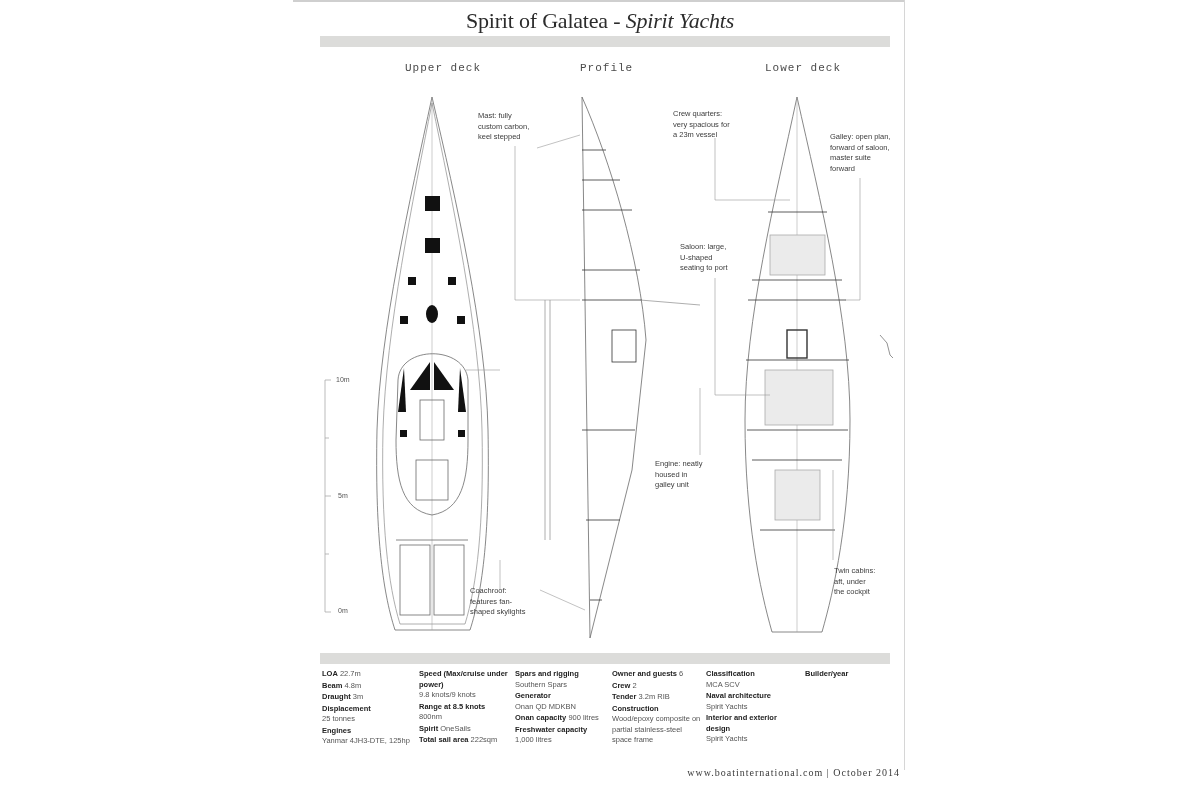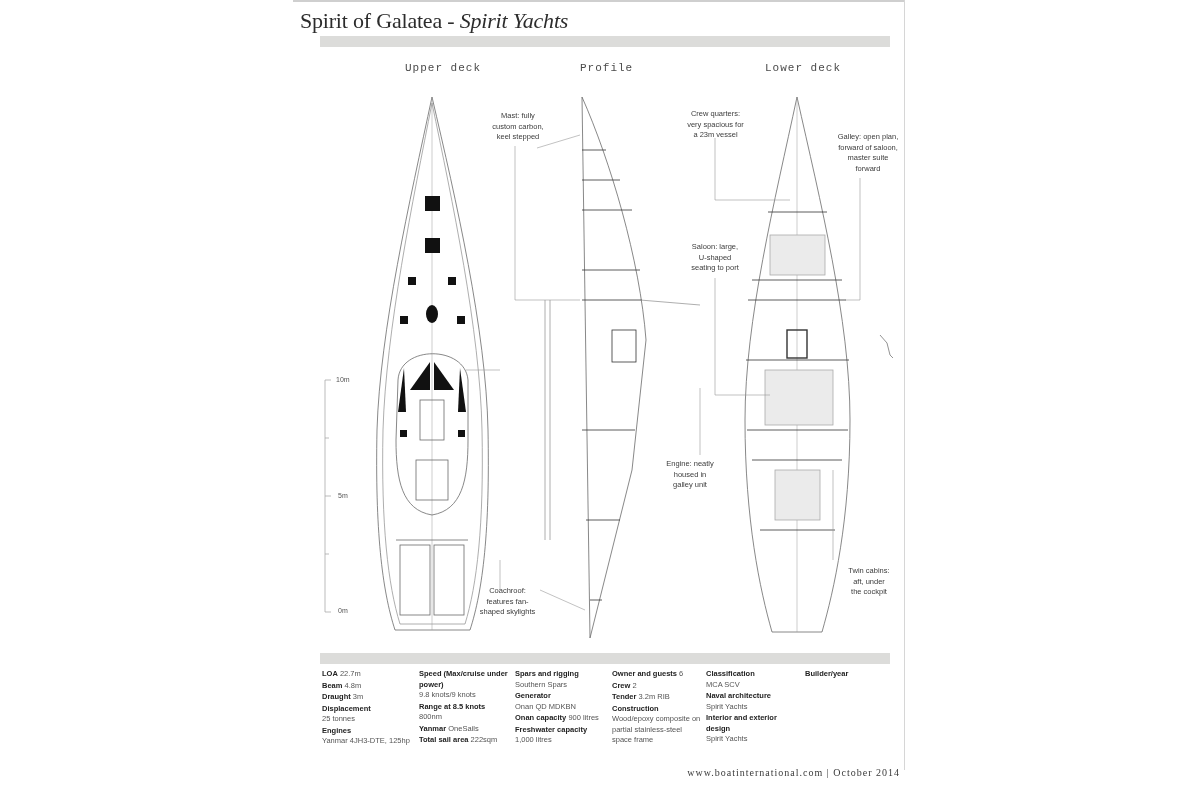--- a/index.html
+++ b/index.html
@@ -3,34 +3,34 @@
 <meta charset="utf-8">
 <style>
   html, body { margin: 0; padding: 0; }
   body {
     width: 1200px; height: 800px; background: #ffffff; position: relative; overflow: hidden;
     font-family: "Liberation Sans", sans-serif; color: #3a3a3a;
   }
   .page-edge-top { position: absolute; left: 293px; top: 0; width: 612px; height: 2px; background: #cfcfcf; }
   .page-edge-right { position: absolute; left: 904px; top: 0; width: 1px; height: 770px; background: #d6d6d6; }
   .title {
-    position: absolute; left: 300px; top: 8px; width: 600px; text-align: left;
+    position: absolute; left: 300px; top: 8px; width: 600px; text-align: center;
     font-family: "Liberation Serif", serif; font-size: 22px; color: #2c2c2c; letter-spacing: -0.2px;
   }
   .title em { font-style: italic; }
   .band { position: absolute; left: 320px; width: 570px; height: 11px; background: #dcdcda; }
   .band.top { top: 36px; }
   .band.bottom { top: 653px; }
   .section-label {
     position: absolute; top: 62px; font-family: Liberation Mono, monospace; font-size: 11px;
     letter-spacing: 1px; color: #4a4a4a;
   }
   .drawing { position: absolute; left: 300px; top: 85px; width: 620px; height: 560px; }
   .callout {
-    position: absolute; font-size: 7.5px; line-height: 10.5px; color: #3c3c3c; text-align: center;
+    position: absolute; font-size: 7.5px; line-height: 10.5px; color: #3c3c3c; 
     white-space: pre-line;
   }
   .scale-label { position: absolute; font-size: 7px; color: #555; }
   .specs { position: absolute; top: 669px; font-size: 7.5px; line-height: 10.5px; color: #333; }
   .specs .item { margin-bottom: 1px; }
   .specs b { font-weight: bold; color: #222; }
   .specs .val { color: #555; }
   .footer {
     position: absolute; top: 767px; left: 300px; width: 600px; text-align: right;
     font-family: "Liberation Serif", serif; font-size: 10px; letter-spacing: 1px; color: #3a3a3a;
@@ -174,21 +174,21 @@
   <div class="item"><b>LOA</b> <span class="val">22.7m</span></div>
   <div class="item"><b>Beam</b> <span class="val">4.8m</span></div>
   <div class="item"><b>Draught</b> <span class="val">3m</span></div>
   <div class="item"><b>Displacement</b><br><span class="val">25 tonnes</span></div>
   <div class="item"><b>Engines</b><br><span class="val">Yanmar 4JH3-DTE, 125hp</span></div>
 </div>
 
 <div class="specs" style="left:419px;width:90px">
   <div class="item"><b>Speed (Max/cruise under power)</b><br><span class="val">9.8 knots/9 knots</span></div>
   <div class="item"><b>Range at 8.5 knots</b><br><span class="val">800nm</span></div>
-  <div class="item"><b>Yanmar</b> <span class="val">OneSails</span></div>
+  <div class="item"><b>Spirit</b> <span class="val">OneSails</span></div>
   <div class="item"><b>Total sail area</b> <span class="val">222sqm</span></div>
 </div>
 
 <div class="specs" style="left:515px;width:95px">
   <div class="item"><b>Spars and rigging</b><br><span class="val">Southern Spars</span></div>
   <div class="item"><b>Generator</b><br><span class="val">Onan QD MDKBN</span></div>
   <div class="item"><b>Onan capacity</b> <span class="val">900 litres</span></div>
   <div class="item"><b>Freshwater capacity</b><br><span class="val">1,000 litres</span></div>
 </div>
 

